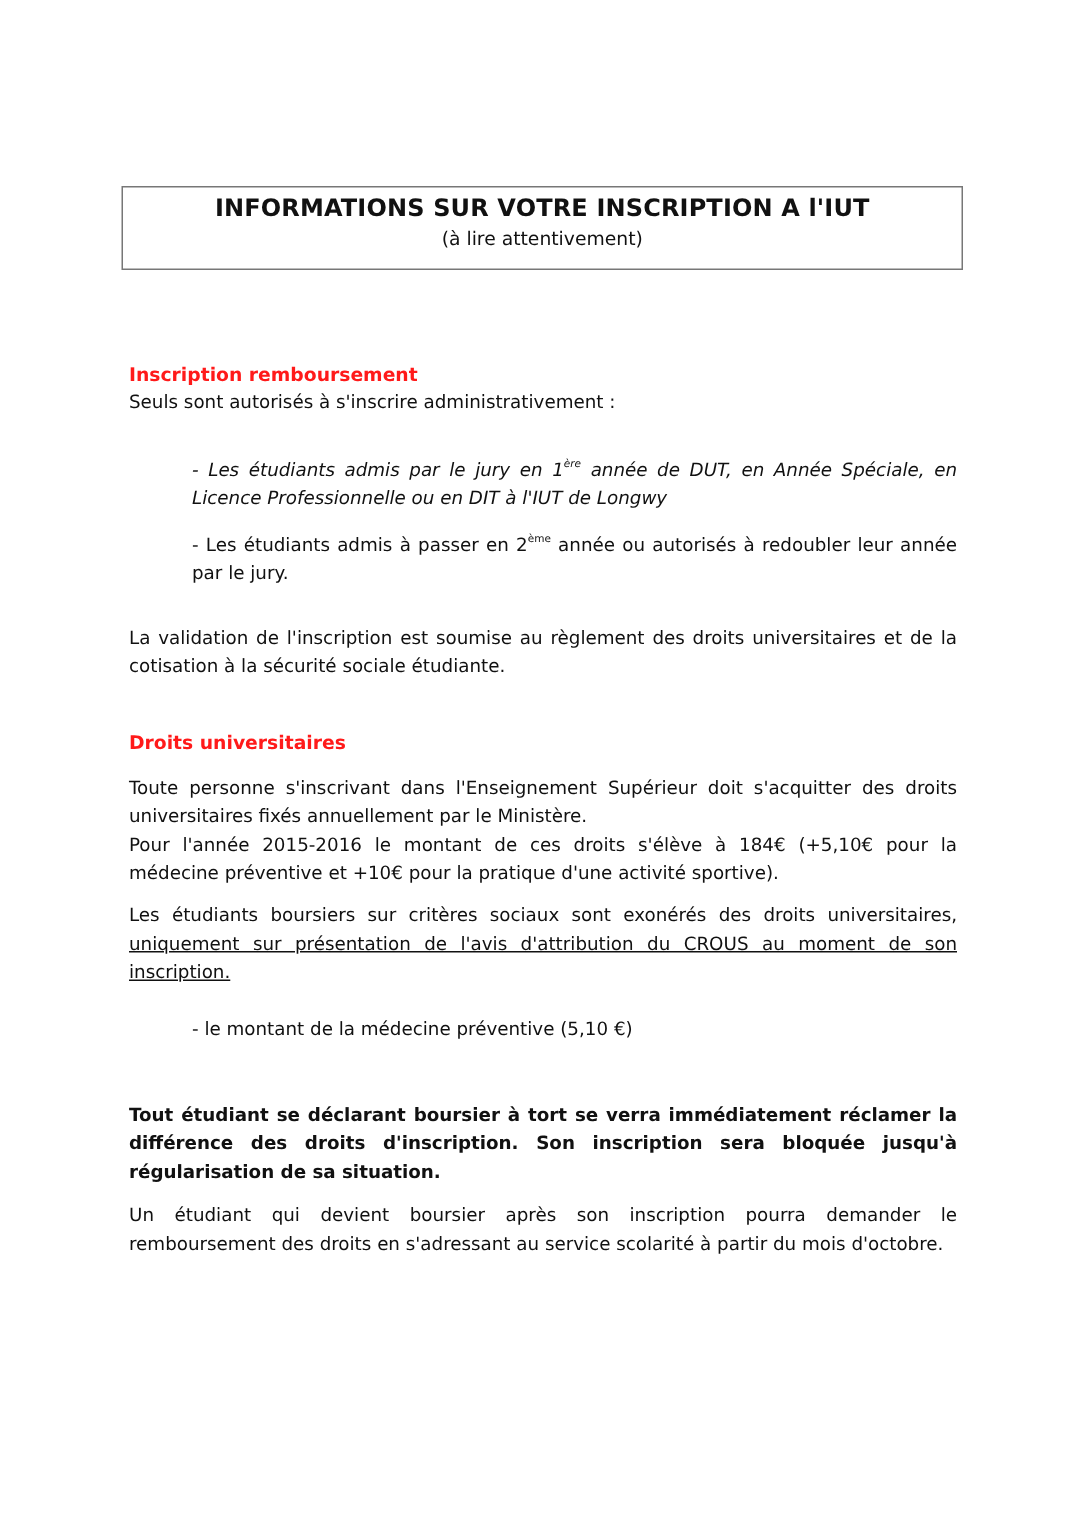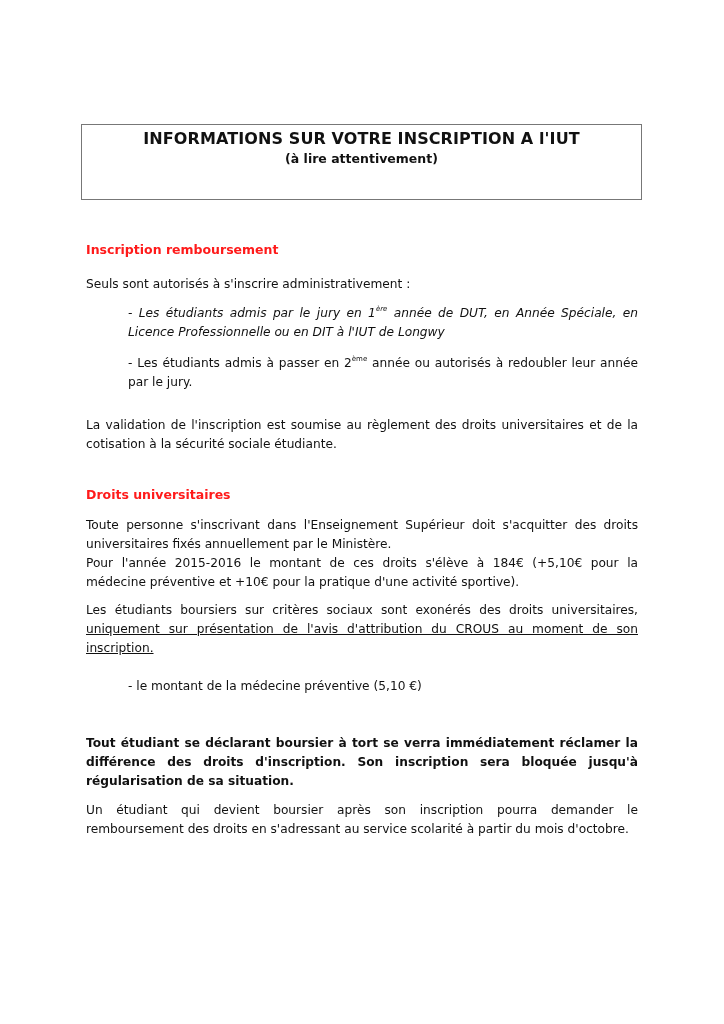--- a/index.html
+++ b/index.html
@@ -1,22 +1,22 @@
 <!DOCTYPE html>
 <html><head>
 <meta charset="utf-8">
 <style>
   html, body { margin: 0; padding: 0; background: #ffffff; }
   body { width: 724px; height: 1024px; position: relative; overflow: hidden;
          font-family: "DejaVu Sans", sans-serif; color: #111; }
   .page { position: absolute; left: 0; top: 0; width: 724px; height: 1024px; }
-  .title-box { position: absolute; left: 81px; top: 124px; width: 561px; height: 76px;
+  .title-box { position: absolute; left: 81px; top: 124px; width: 561px; height: 56px;
                border: 1px solid #777; box-sizing: border-box; text-align: center; }
   .title-main { font-size: 16px; font-weight: bold; margin-top: 4px; line-height: 20px; letter-spacing: 0.1px; }
-  .title-sub { font-size: 12.5px; font-weight: bold; line-height: 20px; text-align: center; }
+  .title-sub { font-size: 12.5px; font-weight: normal; line-height: 20px; text-align: center; }
   .content { position: absolute; left: 86px; width: 552px; font-size: 12.2px; line-height: 19px; }
   .heading { color: #ff1a1a; font-weight: bold; font-size: 12.5px; }
   .p { text-align: justify; margin: 0; }
   .indent { padding-left: 42px; }
   .u { text-decoration: underline; }
   .b { font-weight: bold; }
   sup { font-size: 7px; vertical-align: 6px; line-height: 0; }
 </style>
 </head>
 <body>
@@ -25,21 +25,21 @@
 
   <div class="title-box">
     <div class="title-main">INFORMATIONS SUR VOTRE INSCRIPTION A l'IUT</div>
     <div class="title-sub">(à lire attentivement)</div>
   </div>
 
   <div class="content" style="top:240px;">
     <div class="heading">Inscription remboursement</div>
   </div>
 
-  <div class="content" style="top:275px;">
+  <div class="content" style="top:259px;">
     <p class="p">Seuls sont autorisés à s'inscrire administrativement :</p>
   </div>
 
   <div class="content indent" style="top:304px; width:510px;font-style:italic;">
     <p class="p"><span>- Les étudiants admis par le jury en 1</span><sup>ère</sup><span> année de DUT, en Année Spéciale, en Licence Professionnelle ou en DIT à l'IUT de Longwy</span></p>
   </div>
 
   <div class="content indent" style="top:354px; width:510px;">
     <p class="p"><span>- Les étudiants admis à passer en 2</span><sup>ème</sup><span> année ou autorisés à redoubler leur année par le jury.</span></p>
   </div>

